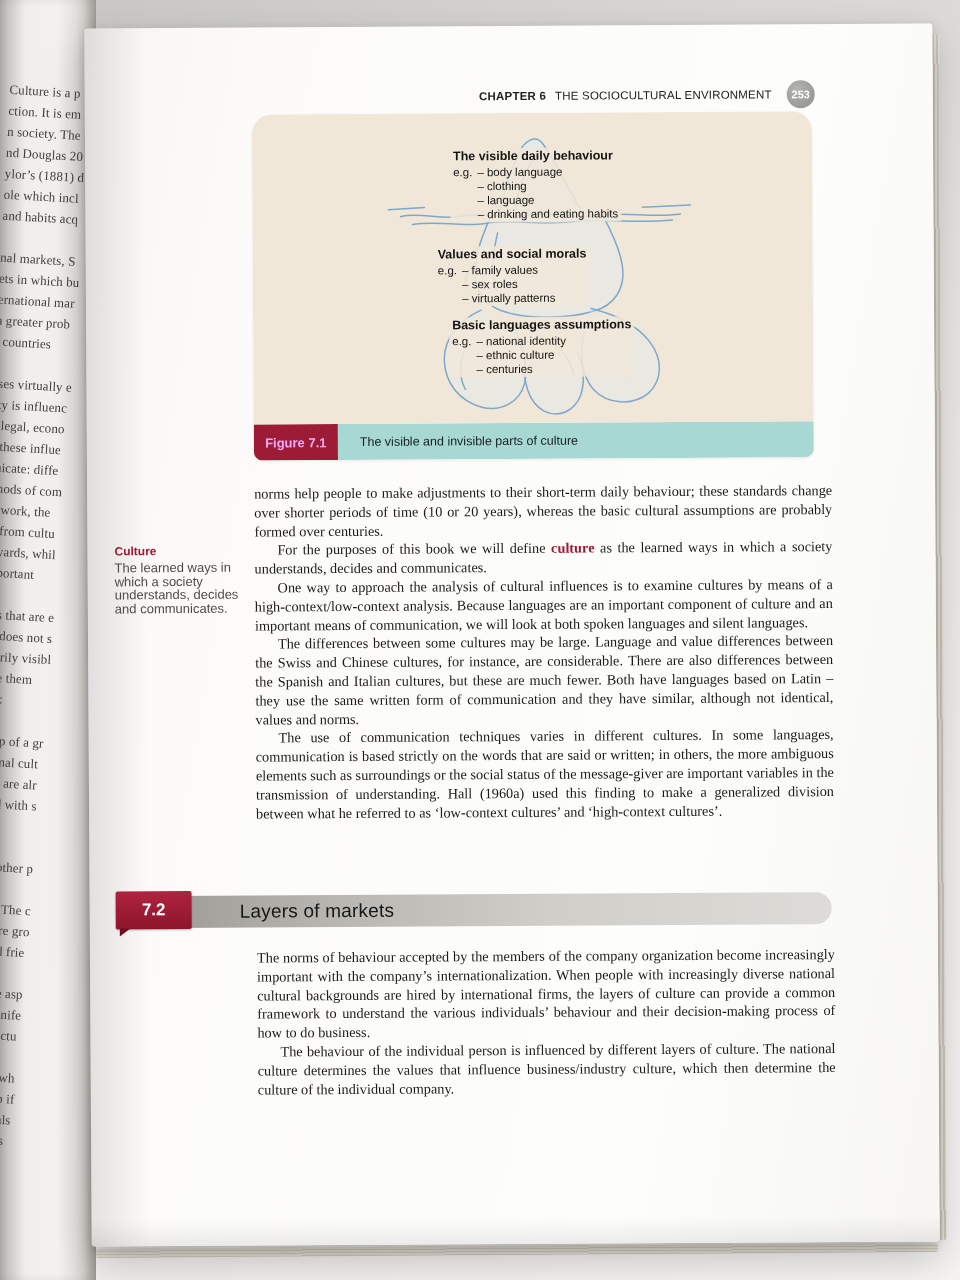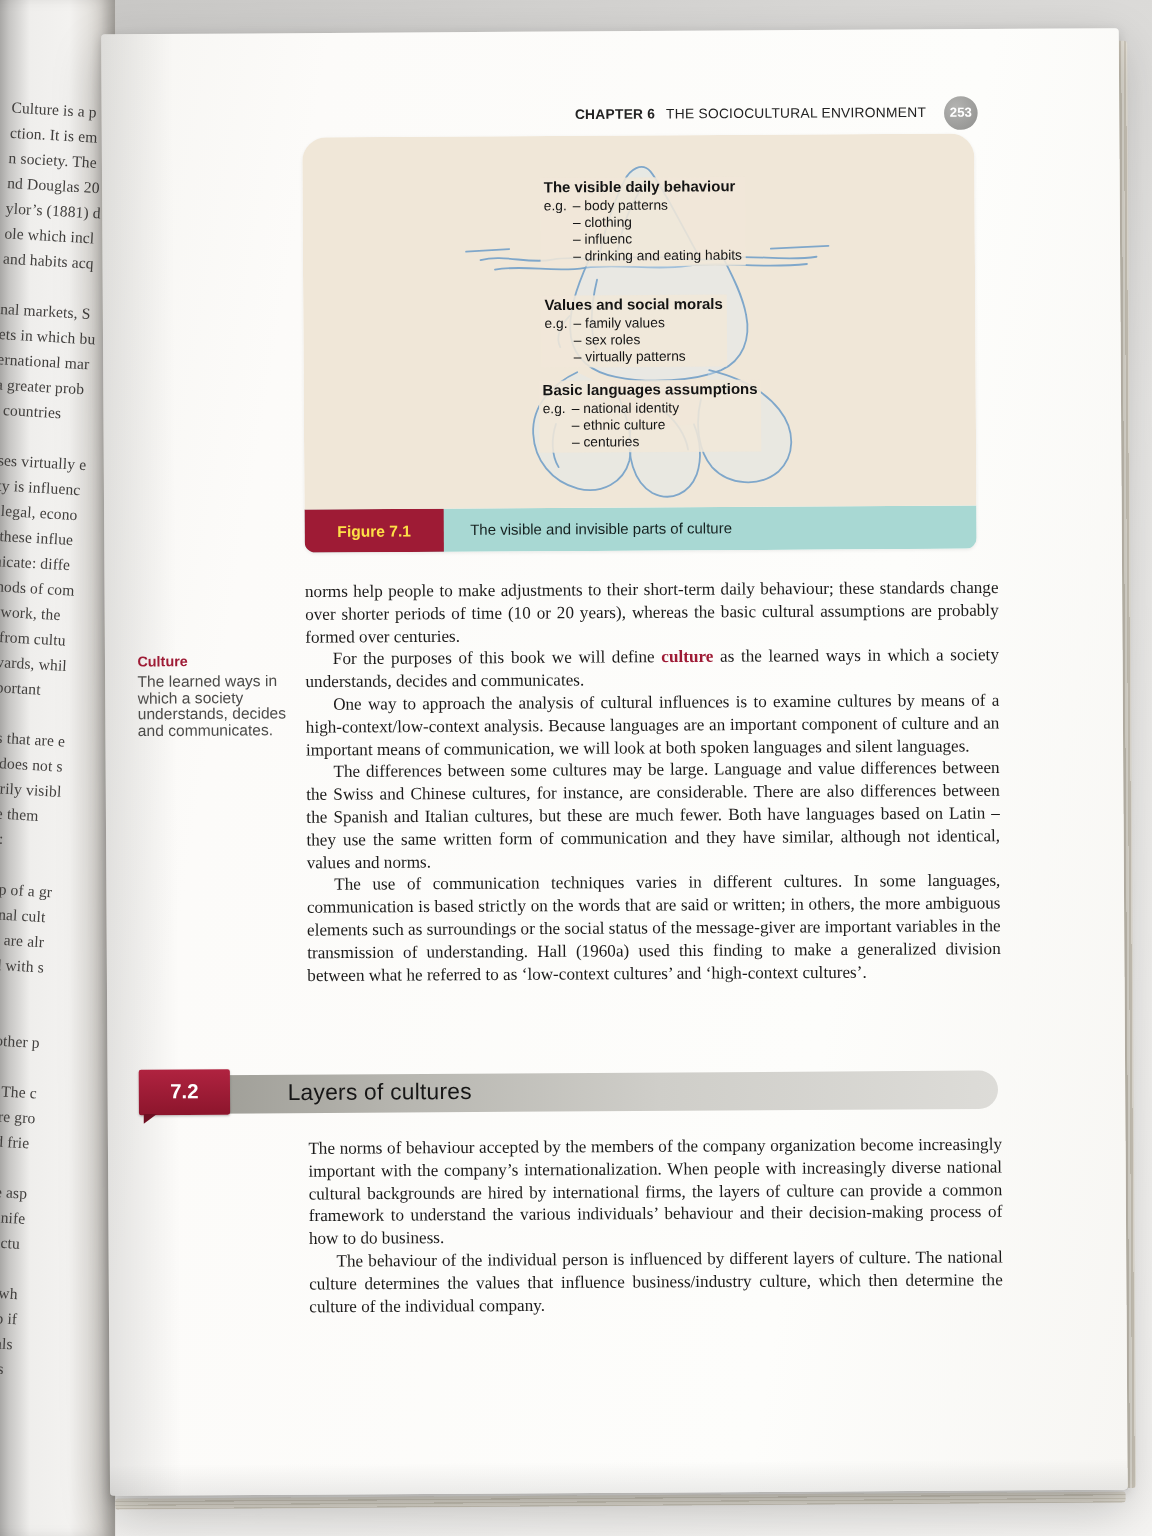--- a/index.html
+++ b/index.html
@@ -89,25 +89,25 @@
   .figure-canvas{position:relative;height:310px;background:var(--figure-bg);}
   .figure-canvas svg{position:absolute;inset:0;}
   .fig-label{
     position:absolute;font-family:"Liberation Sans", sans-serif;color:#141414;
     background:rgba(240,231,216,.88);padding:1px 3px;
   }
   .fig-label .fig-title{font-weight:bold;font-size:12.5px;margin-bottom:2px;}
   .fig-body{display:flex;font-size:11.5px;line-height:14px;}
   .fig-body .eg{margin-right:5px;}
   .fig-label-0{left:198px;top:35px;}
-  .fig-label-1{left:198px;top:133px;}
+  .fig-label-1{left:182px;top:133px;}
   .fig-label-2{left:196px;top:204px;}
   .figure-caption{display:flex;height:36px;background:var(--caption-teal);}
   .fig-caption-label{
-    width:116px;background:var(--accent-red);color:#fde047;
+    width:84px;background:var(--accent-red);color:#f0abfc;
     font-family:"Liberation Sans", sans-serif;font-weight:bold;font-size:13px;
     display:flex;align-items:center;justify-content:center;
   }
   .fig-caption-text{
     flex:1;display:flex;align-items:center;padding-left:22px;
     font-family:"Liberation Sans", sans-serif;font-size:12.5px;color:#15201f;
   }
 
   
   .text-col{
@@ -246,23 +246,23 @@
             <path d="M300 230 C310 238 318 250 320 262"></path>
             <path d="M210 240 C206 252 206 266 212 276"></path>
           </g>
         </svg>
 
         <div class="fig-label fig-label-0">
           <div class="fig-title">The visible daily behaviour</div>
           <div class="fig-body">
             <span class="eg">e.g.</span>
             <div class="fig-items">
-              <div>– body patterns</div>
+              <div>– body language</div>
               <div>– clothing</div>
-              <div>– influenc</div>
+              <div>– language</div>
               <div>– drinking and eating habits</div>
             </div>
           </div>
         </div>
 
         <div class="fig-label fig-label-1">
           <div class="fig-title">Values and social morals</div>
           <div class="fig-body">
             <span class="eg">e.g.</span>
             <div class="fig-items">
@@ -300,21 +300,21 @@
     <div class="text-col text-block-1">
       <p>norms help people to make adjustments to their short-term daily behaviour; these standards change over shorter periods of time (10 or 20 years), whereas the basic cultural assumptions are probably formed over centuries.</p>
       <p class="indent"><span>For the purposes of this book we will define </span><span class="term-red">culture</span><span> as the learned ways in which a society understands, decides and communicates.</span></p>
       <p class="indent">One way to approach the analysis of cultural influences is to examine cultures by means of a high-context/low-context analysis. Because languages are an important component of culture and an important means of communication, we will look at both spoken languages and silent languages.</p>
       <p class="indent">The differences between some cultures may be large. Language and value differences between the Swiss and Chinese cultures, for instance, are considerable. There are also differences between the Spanish and Italian cultures, but these are much fewer. Both have languages based on Latin – they use the same written form of communication and they have similar, although not identical, values and norms.</p>
       <p class="indent">The use of communication techniques varies in different cultures. In some languages, communication is based strictly on the words that are said or written; in others, the more ambiguous elements such as surroundings or the social status of the message-giver are important variables in the transmission of understanding. Hall (1960a) used this finding to make a generalized division between what he referred to as ‘low-context cultures’ and ‘high-context cultures’.</p>
     </div>
 
     <div class="section-heading">
       <div class="section-bar">
-        <span class="section-title">Layers of cultures</span>
+        <span class="section-title">Layers of markets</span>
       </div>
       <div class="section-num">7.2</div>
     </div>
 
     <div class="text-col text-block-2">
       <p>The norms of behaviour accepted by the members of the company organization become increasingly important with the company’s internationalization. When people with increasingly diverse national cultural backgrounds are hired by international firms, the layers of culture can provide a common framework to understand the various individuals’ behaviour and their decision-making process of how to do business.</p>
       <p class="indent">The behaviour of the individual person is influenced by different layers of culture. The national culture determines the values that influence business/industry culture, which then determine the culture of the individual company.</p>
     </div>
 
   </div>

